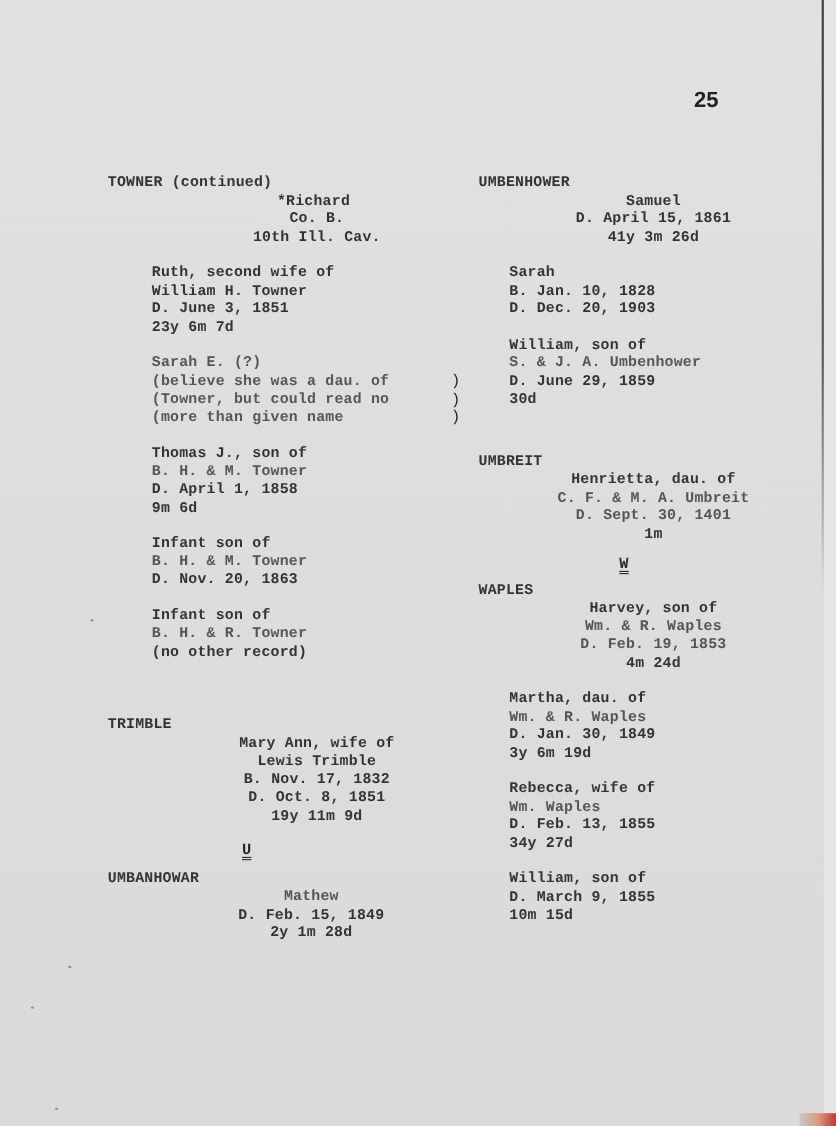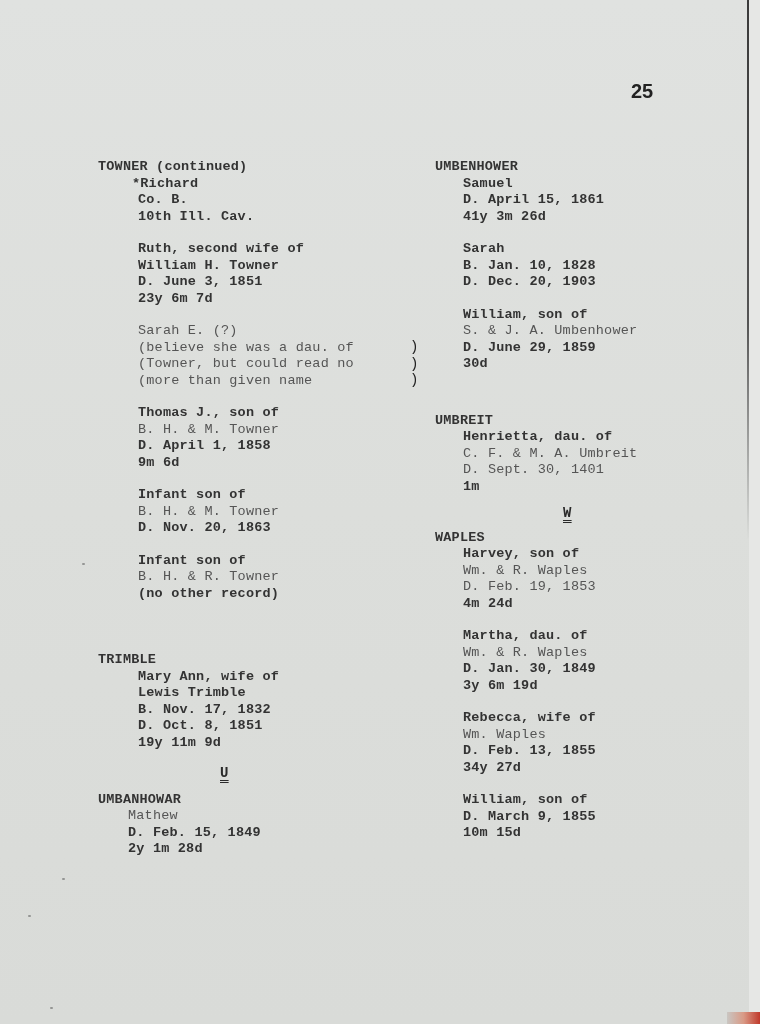--- a/index.html
+++ b/index.html
@@ -29,23 +29,23 @@
       position: absolute; left: 631px; top: 80px;
       font-family: "Liberation Sans", sans-serif; font-weight: bold;
       font-size: 20px; color: #222;
     }
     .col { position: absolute; font-size: 13.5px; line-height: 16.5px; letter-spacing: 0.2px; }
     .col-left { left: 98px; top: 159px; width: 340px; }
     .col-right { left: 435px; top: 159px; width: 290px; }
     .surname { font-weight: bold; color: #2b2b2b; }
     .entry { margin-left: 40px; margin-top: 0; }
     .entry + .entry { margin-top: 16px; }
-    .surname + .entry { margin-top: 0; }
+    .surname + .entry { margin-top: 0; text-align: center; }
     .line { display: block; white-space: pre; font-weight: bold; color: #333; }
-    .line.light { color: #555; font-weight: normal; }
+    .line.light { color: #555; font-weight: bold; }
     .group { margin-bottom: 0; }
     .letter-heading {
       text-align: left; font-weight: bold; font-size: 14px;
       text-decoration: underline double; text-underline-offset: 3px;
     }
     .bracket-block { position: relative; }
     .bracket {
       position: absolute; left: 272px; top: 16px; width: 8px; height: 50px;
       font-size: 14px; line-height: 16.5px; color: #222; white-space: pre;
     }

